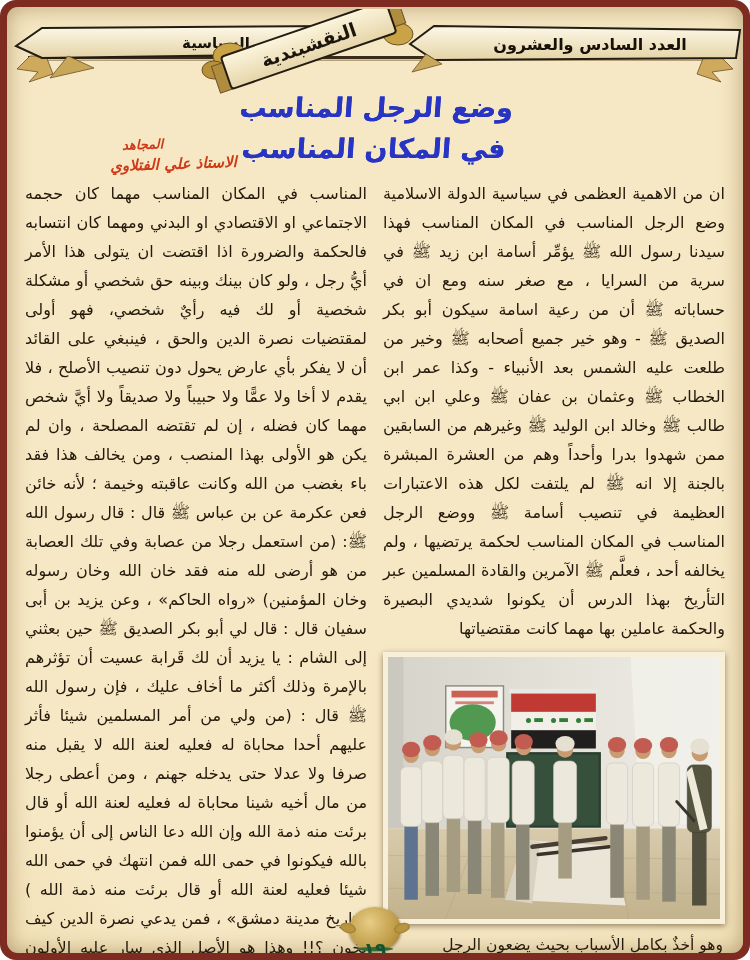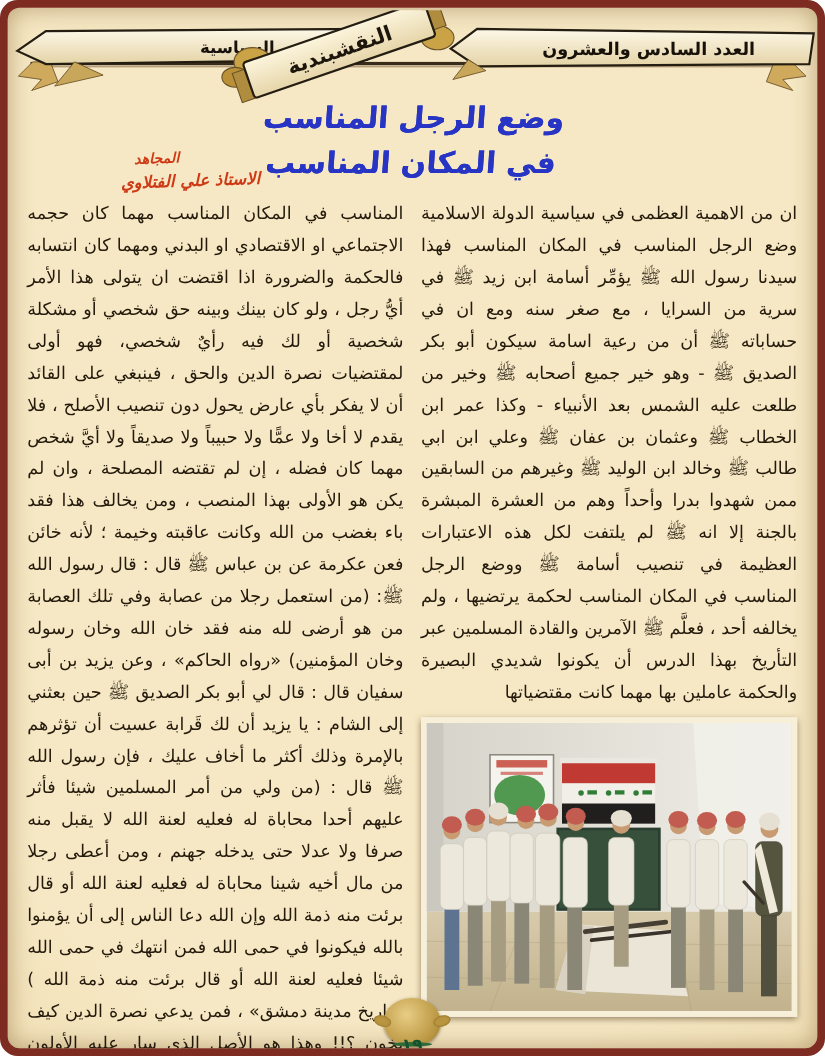--- a/index.html
+++ b/index.html
@@ -84,21 +84,21 @@
   .med-outer::before,.med-outer::after{
     content:"";position:absolute;top:16px;width:16px;height:10px;border-radius:50%;
     background:#b99540;box-shadow:inset 0 0 2px #7a5c20;
   }
   .med-outer::before{left:-9px;transform:rotate(18deg);}
   .med-outer::after{right:-9px;transform:rotate(-18deg);}
   .med-inner{
     position:absolute;inset:6px 8px;border-radius:50%;
     background:#f6ecce;border:2px solid #2f6b3a;
     display:flex;align-items:center;justify-content:center;
-    font-weight:bold;font-size:16px;color:#14532d;margin-top:34px;
+    font-weight:bold;font-size:19px;color:#14532d;margin-top:34px;
   }
 </style>
 </head>
 <body>
 
 <div class="page">
   <div class="inner">
 
     <svg class="header-svg" viewBox="0 0 734 84">
       <defs>
@@ -281,20 +281,21 @@
                 <rect class="torso dark" x="311" y="112" width="25" height="70" rx="6"></rect>
                 <path d="M316,114 L332,178 L324,180 L310,120 Z" fill="#efe9da"></path>
                 <circle class="head" cx="324" cy="100" r="8.5"></circle>
                 <ellipse class="kef white" cx="324" cy="93" rx="10" ry="8.5"></ellipse>
                 <path d="M300,150 L318,170" stroke="#3a332b" stroke-width="3" stroke-linecap="round"></path>
               </g>
             </g>
           </svg>
         </figure>
 
+        <p class="caption">وهو أخذٌ بكامل الأسباب بحيث يضعون الرجل</p>
       </div>
 
       <div class="col">
         <p class="body-text">المناسب في المكان المناسب مهما كان حجمه الاجتماعي او الاقتصادي او البدني ومهما كان انتسابه فالحكمة والضرورة اذا اقتضت ان يتولى هذا الأمر أيُّ رجل ، ولو كان بينك وبينه حق شخصي أو مشكلة شخصية أو لك فيه رأيٌ شخصي، فهو أولى لمقتضيات نصرة الدين والحق ، فينبغي على القائد أن لا يفكر بأي عارض يحول دون تنصيب الأصلح ، فلا يقدم لا أخا ولا عمًّا ولا حبيباً ولا صديقاً ولا أيَّ شخص مهما كان فضله ، إن لم تقتضه المصلحة ، وان لم يكن هو الأولى بهذا المنصب ، ومن يخالف هذا فقد باء بغضب من الله وكانت عاقبته وخيمة ؛ لأنه خائن فعن عكرمة عن بن عباس ﷺ قال : قال رسول الله ﷺ: (من استعمل رجلا من عصابة وفي تلك العصابة من هو أرضى لله منه فقد خان الله وخان رسوله وخان المؤمنين) «رواه الحاكم» ، وعن يزيد بن أبى سفيان قال : قال لي أبو بكر الصديق ﷺ حين بعثني إلى الشام : يا يزيد أن لك قَرابة عسيت أن تؤثرهم بالإمرة وذلك أكثر ما أخاف عليك ، فإن رسول الله ﷺ قال : (من ولي من أمر المسلمين شيئا فأثر عليهم أحدا محاباة له فعليه لعنة الله لا يقبل منه صرفا ولا عدلا حتى يدخله جهنم ، ومن أعطى رجلا من مال أخيه شينا محاباة له فعليه لعنة الله أو قال برئت منه ذمة الله وإن الله دعا الناس إلى أن يؤمنوا بالله فيكونوا في حمى الله فمن انتهك في حمى الله شيئا فعليه لعنة الله أو قال برئت منه ذمة الله ) «تاريخ مدينة دمشق» ، فمن يدعي نصرة الدين كيف يخون ؟!! وهذا هو الأصل الذي سار عليه الأولون والصلحاء</p>
       </div>
     </div>
 
     <div class="medallion">
       <div class="med-outer"></div>
       <div class="med-inner">١٩</div>

